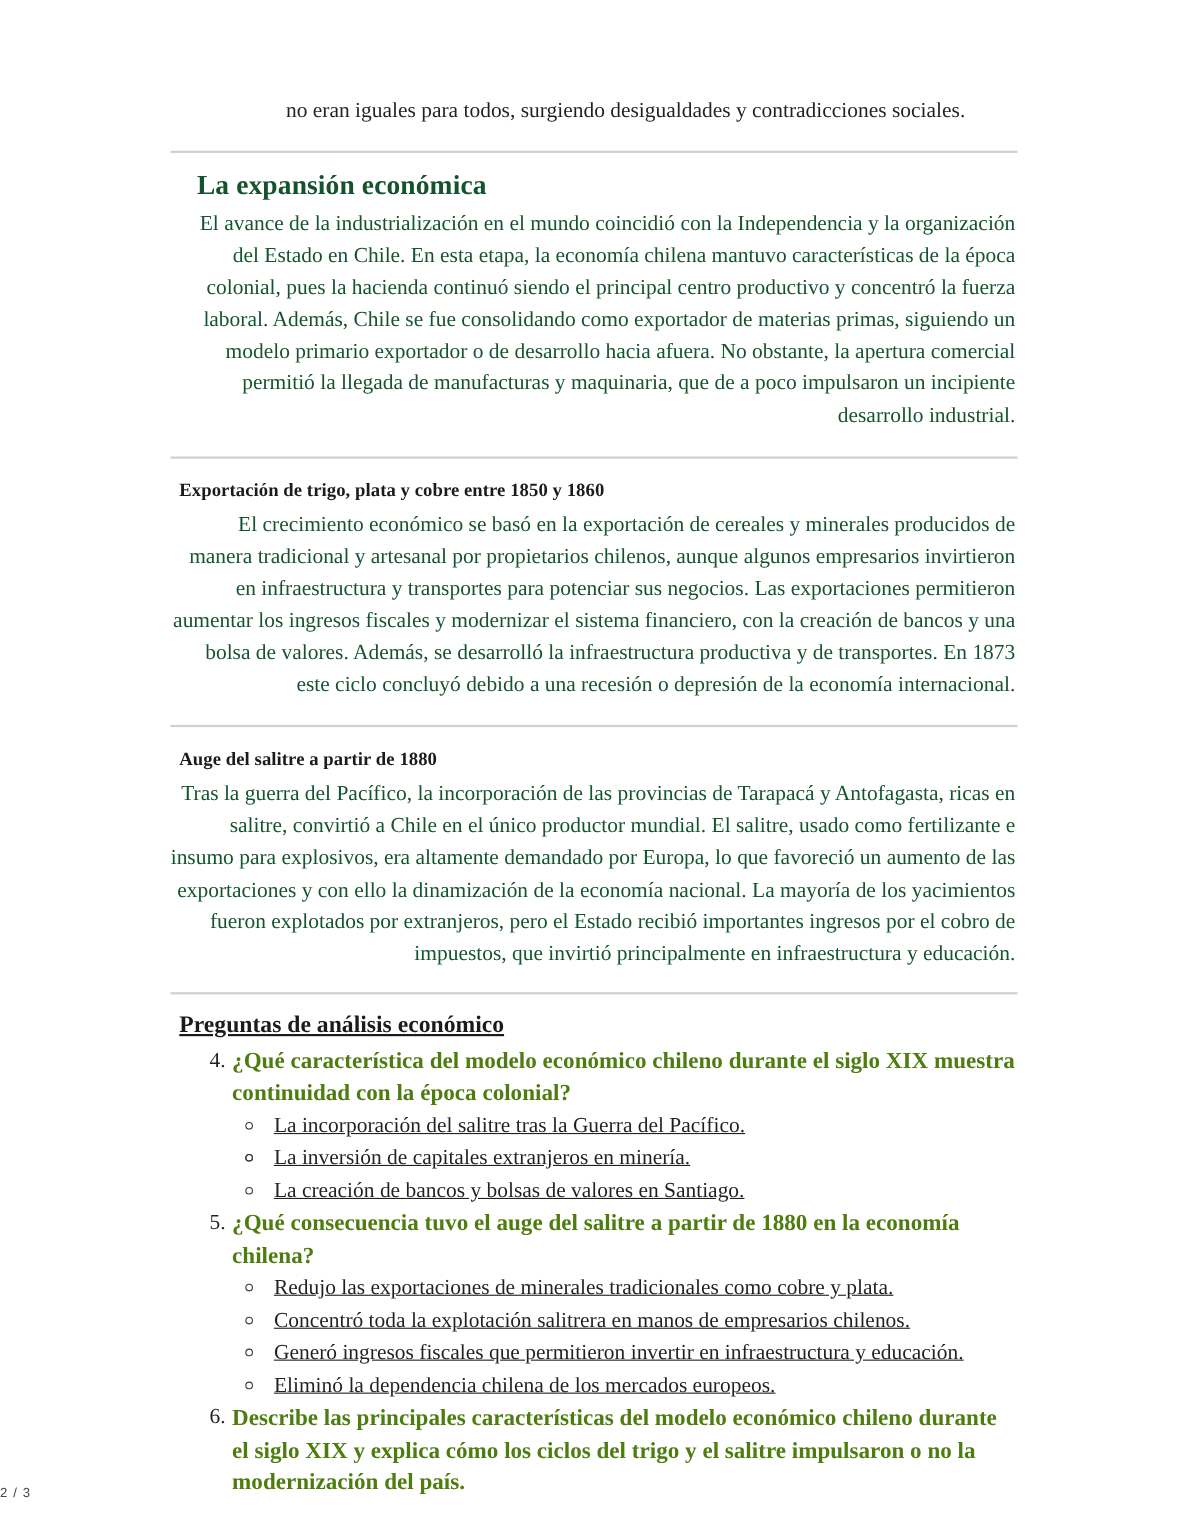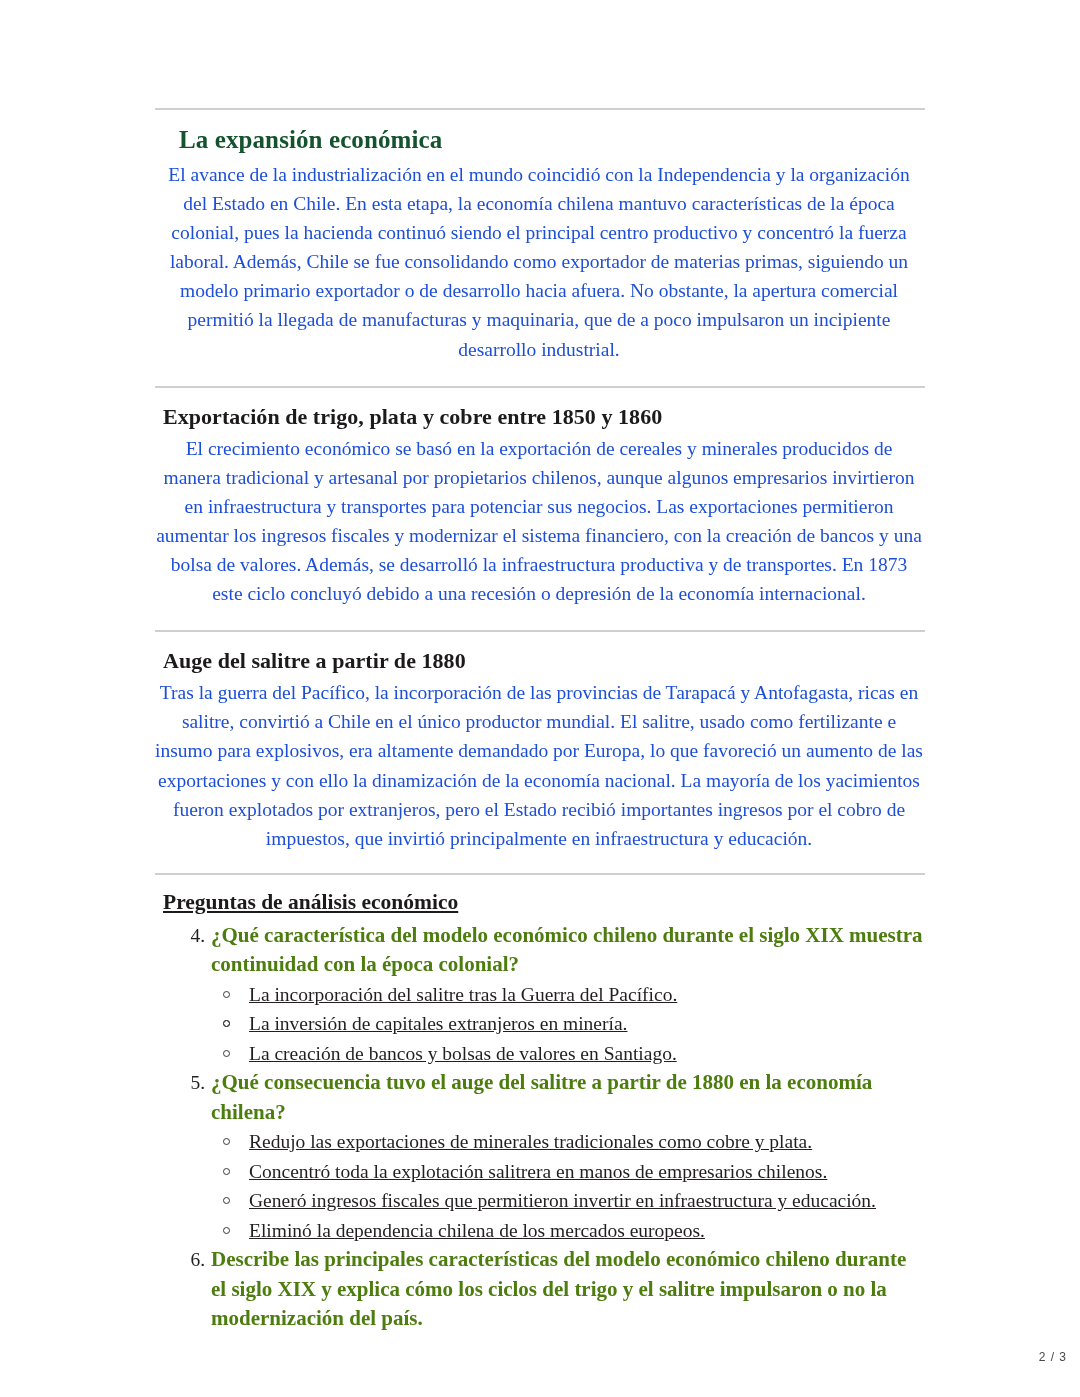--- a/index.html
+++ b/index.html
@@ -51,42 +51,42 @@
     font-weight: bold;
     font-size: 25px;
     line-height: 32px;
     margin: 0 0 4px 24px;
     color: #14532d;
     letter-spacing: 0.1px;
   }
   h3.section-heading-sm {
     font-family: "Liberation Serif", "DejaVu Serif", serif;
     font-weight: bold;
-    font-size: 22px;
+    font-size: 17px;
     line-height: 30px;
     margin: 0 0 2px 8px;
     color: #1d1a1b;
     letter-spacing: 0.05px;
   }
   h3.questions-heading {
     font-family: "Liberation Serif", "DejaVu Serif", serif;
     font-weight: bold;
     font-size: 21.5px;
     line-height: 30px;
     margin: 0 0 2px 8px;
     color: #1d1a1b;
     text-decoration: underline;
   }
   
   p.body {
     font-size: 19.5px;
     line-height: 29.1px;
     margin: 0;
-    color: #1d4ed8;
-    text-align: center;
+    color: #14532d;
+    text-align: right;
     width: 768px;
   }
   
   ol.questions {
     list-style: none;
     margin: 4px 0 0 0;
     padding: 0;
   }
   ol.questions > li {
     position: relative;
@@ -136,33 +136,34 @@
     border: 1.4px solid #3a3739;
     border-radius: 50%;
     box-sizing: border-box;
   }
   
   .footer {
     position: absolute;
     left: 0;
     right: 13px;
     top: 1350px;
-    text-align: right;
+    text-align: left;
     font-size: 12px;
     letter-spacing: 1px;
     color: #4a4749;
     font-family: "Liberation Sans", sans-serif;
   }
 </style>
 </head>
 <body>
 
 <div class="page">
   <div class="content">
 
+    <p class="carryover">no eran iguales para todos, surgiendo desigualdades y contradicciones sociales.</p>
 
     <hr class="rule">
 
     <h2 class="section-heading">La expansión económica</h2>
     <p class="body">El avance de la industrialización en el mundo coincidió con la Independencia y la organización del Estado en Chile. En esta etapa, la economía chilena mantuvo características de la época colonial, pues la hacienda continuó siendo el principal centro productivo y concentró la fuerza laboral. Además, Chile se fue consolidando como exportador de materias primas, siguiendo un modelo primario exportador o de desarrollo hacia afuera. No obstante, la apertura comercial permitió la llegada de manufacturas y maquinaria, que de a poco impulsaron un incipiente desarrollo industrial.</p>
 
     <hr class="rule">
 
     <h3 class="section-heading-sm">Exportación de trigo, plata y cobre entre 1850 y 1860</h3>
     <p class="body">El crecimiento económico se basó en la exportación de cereales y minerales producidos de manera tradicional y artesanal por propietarios chilenos, aunque algunos empresarios invirtieron en infraestructura y transportes para potenciar sus negocios. Las exportaciones permitieron aumentar los ingresos fiscales y modernizar el sistema financiero, con la creación de bancos y una bolsa de valores. Además, se desarrolló la infraestructura productiva y de transportes. En 1873 este ciclo concluyó debido a una recesión o depresión de la economía internacional.</p>

